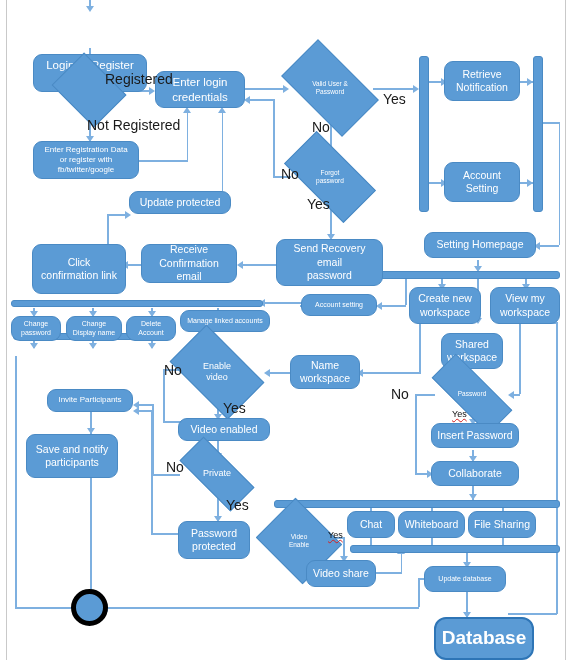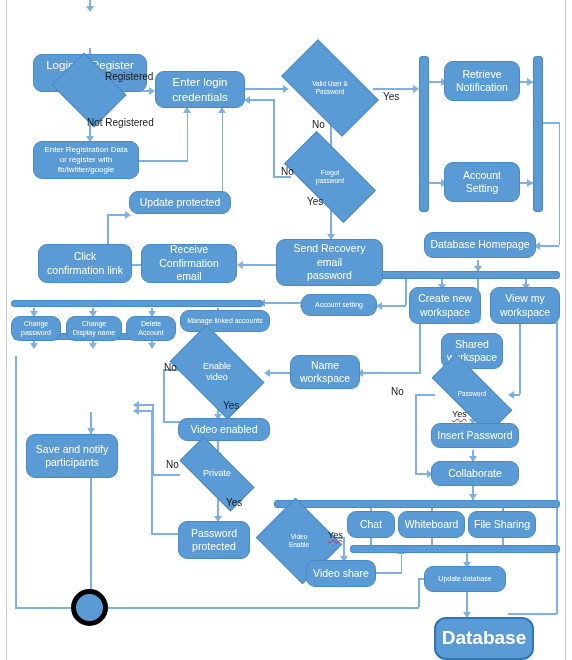--- a/index.html
+++ b/index.html
@@ -110,21 +110,21 @@
     z-index:2;
   }
   .arw.down{border-left:4px solid transparent;border-right:4px solid transparent;border-top:6px solid #7eb0e0;}
   .arw.up{border-left:4px solid transparent;border-right:4px solid transparent;border-bottom:6px solid #7eb0e0;}
   .arw.right{border-top:4px solid transparent;border-bottom:4px solid transparent;border-left:6px solid #7eb0e0;}
   .arw.left{border-top:4px solid transparent;border-bottom:4px solid transparent;border-right:6px solid #7eb0e0;}
 
   
   .elabel{
     position:absolute;
-    font-size:10px;
+    font-size:14px;
     color:#1a1a1a;
     white-space:nowrap;
     z-index:5;
   }
   .elabel.sm{font-size:9px;}
   .elabel.misspell{
     text-decoration:underline;
     text-decoration-color:#d32020;
     text-decoration-style:wavy;
     text-decoration-thickness:1px;
@@ -385,26 +385,26 @@
   </div>
 
   <div class="node med" style="left:276px;top:239px;width:107px;height:47px;">
     <span>Send Recovery email<br>password</span>
   </div>
 
   <div class="node med" style="left:141px;top:244px;width:96px;height:39px;">
     <span>Receive<br>Confirmation email</span>
   </div>
 
-  <div class="node med" style="left:38px;top:244px;width:94px;height:39px;">
+  <div class="node med" style="left:32px;top:244px;width:94px;height:50px;">
     <span>Click<br>confirmation link</span>
   </div>
 
   <div class="node med" style="left:424px;top:232px;width:112px;height:26px;">
-    <span>Database Homepage</span>
+    <span>Setting Homepage</span>
   </div>
 
   <div class="node tiny" style="left:301px;top:294px;width:76px;height:22px;">
     <span>Account setting</span>
   </div>
 
   <div class="node med" style="left:409px;top:287px;width:72px;height:37px;">
     <span>Create new<br>workspace</span>
   </div>
 
@@ -451,20 +451,23 @@
   </div>
 
   <div class="node med" style="left:290px;top:355px;width:70px;height:34px;justify-content:center;">
     <span>Name<br>workspace</span>
   </div>
 
   <div class="node med" style="left:178px;top:418px;width:92px;height:23px;">
     <span>Video enabled</span>
   </div>
 
+  <div class="node small" style="left:47px;top:389px;width:86px;height:23px;">
+    <span>Invite Participants</span>
+  </div>
 
   <div class="node med" style="left:26px;top:434px;width:92px;height:44px;">
     <span>Save and notify<br>participants</span>
   </div>
 
   <div class="diamond d-md" style="left:181px;top:457px;width:72px;height:34px;">
     <div class="dshape"></div>
     <div class="dlabel">Private</div>
   </div>
 

